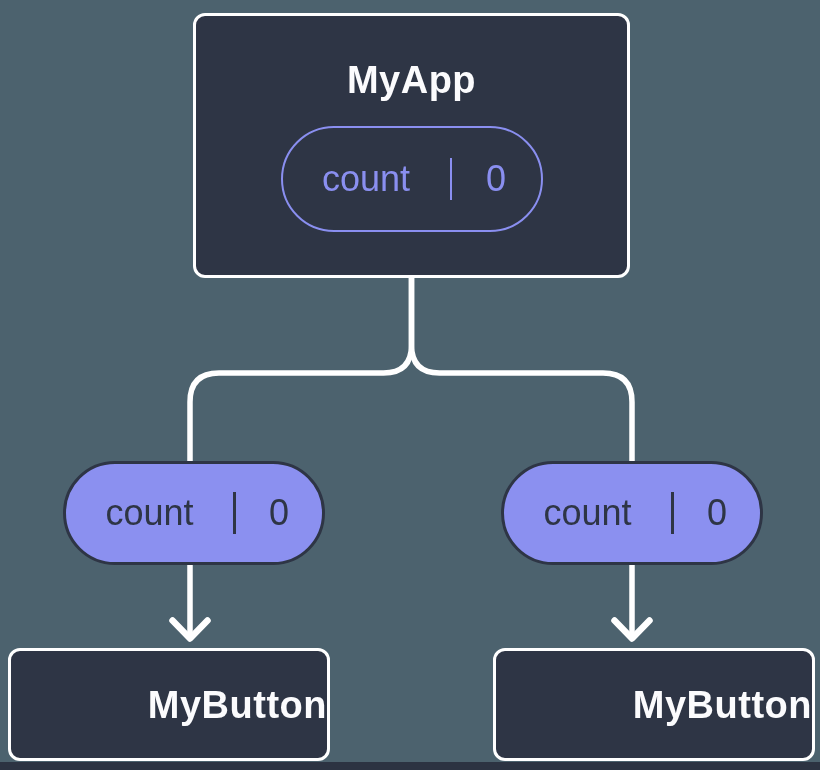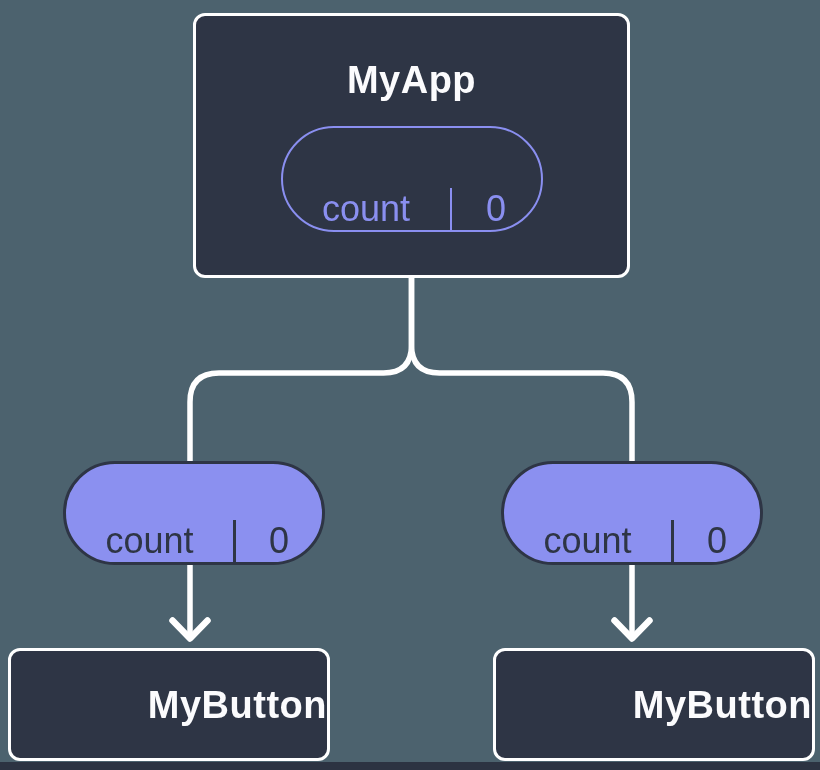--- a/index.html
+++ b/index.html
@@ -63,21 +63,21 @@
     width: 322px; height: 113px;
     top: 648px;
   }
   .node.leaf.left  { left: 8px; }
   .node.leaf.right { left: 493px; }
 
   
   .pill {
     box-sizing: border-box;
     display: flex;
-    align-items: flex-end;
+    align-items: center;
     font-size: 36px;
     border-radius: 56px;
     overflow: hidden;
   }
   .pill .pill-name,
   .pill .pill-value {
     display: flex;
     align-items: center;
     justify-content: center;
   }

